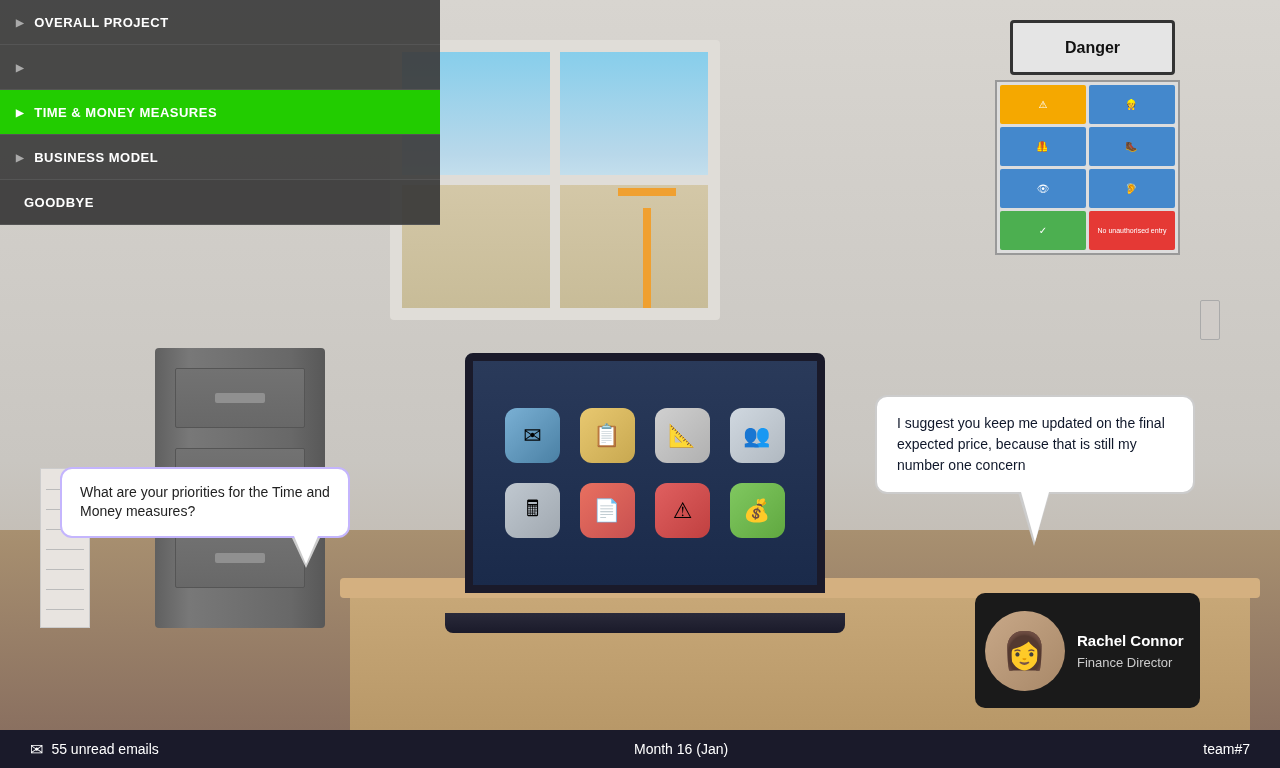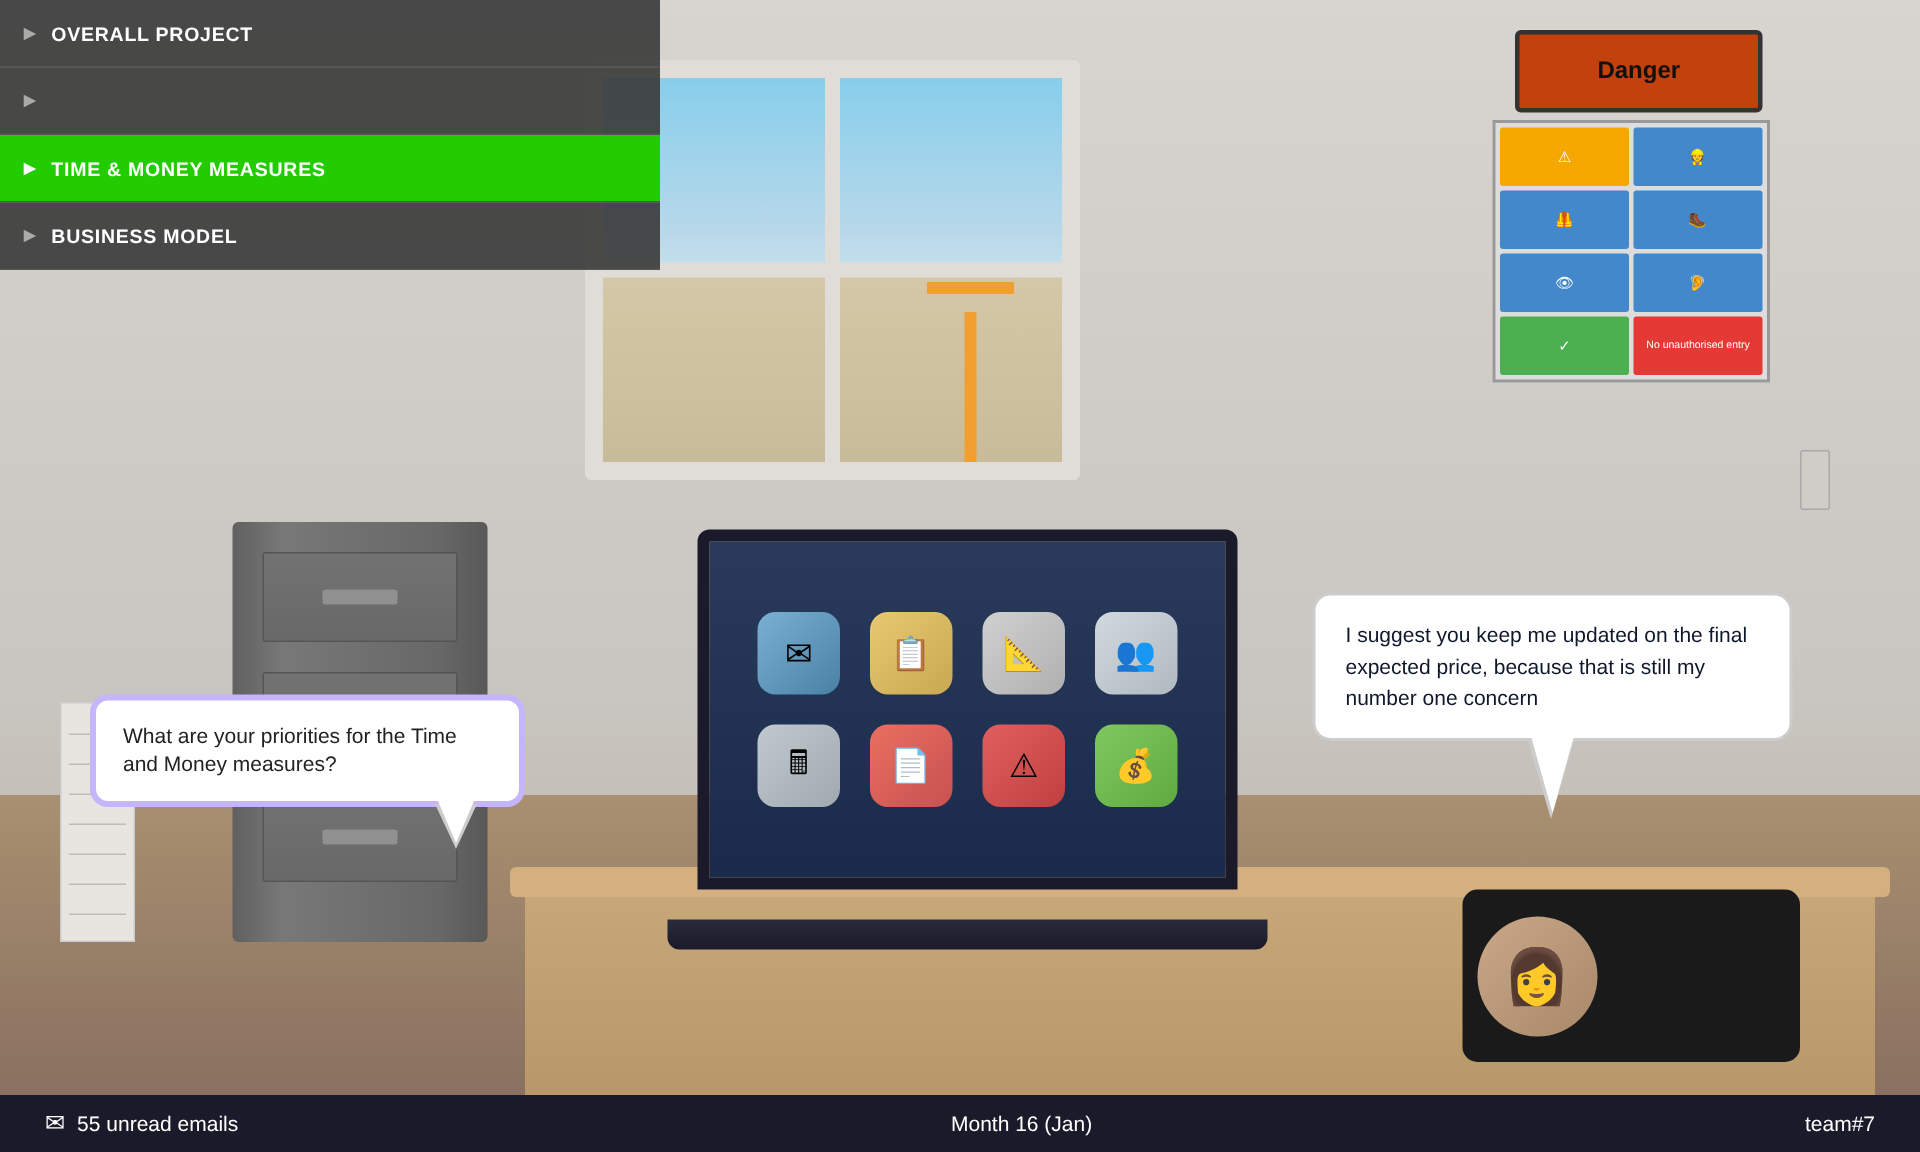--- a/index.html
+++ b/index.html
@@ -177,21 +177,21 @@
     .app-icon.calc { background: linear-gradient(135deg, #c0c8d0, #a0a8b0); }
     .app-icon.warning { background: linear-gradient(135deg, #e06060, #c04040); }
     .app-icon.money { background: linear-gradient(135deg, #80c860, #60a840); }
     .app-icon.report { background: linear-gradient(135deg, #e87060, #c85050); }
 
     
     .danger-sign {
       position: absolute;
       top: 20px; right: 105px;
       width: 165px; height: 55px;
-      background: #c2410c;
+      background: #e5e5e5;
       border: 3px solid #333;
       border-radius: 4px;
       display: flex;
       align-items: center;
       justify-content: center;
       font-weight: bold;
       font-size: 16px;
       color: #111;
     }
 
@@ -259,21 +259,21 @@
       font-size: 10px;
       color: #aaa;
     }
     .nav-item.active .nav-arrow { color: white; }
 
     
     .speech-bubble-question {
       position: absolute;
       bottom: 230px; left: 60px;
       background: white;
-      border: 4px solid #c4b5fd;
+      border: 2px solid #c4b5fd;
       border-radius: 12px;
       padding: 14px 18px;
       width: 290px;
       font-size: 14px;
       color: #222;
       line-height: 1.4;
     }
     .speech-bubble-question::after {
       content: '';
       position: absolute;
@@ -460,38 +460,45 @@
 <div class="speech-bubble-question">
   <span>What are your priorities for the Time and Money measures?</span>
 </div>
 
 <div class="speech-bubble-answer">
   <span>I suggest you keep me updated on the final expected price, because that is still my number one concern</span>
 </div>
 
 <div class="person-card">
   <div class="person-avatar">👩</div>
+  <div class="person-info">
+    <div class="person-name">Rachel Connor</div>
+    <div class="person-title">Finance Director</div>
+  </div>
 </div>
 
 <div class="nav-menu">
   <div class="nav-item">
     <span class="nav-arrow">▶</span>
     <span>OVERALL PROJECT</span>
   </div>
   <div class="nav-item">
     <span class="nav-arrow">▶</span>
   </div>
   <div class="nav-item active">
     <span class="nav-arrow">▶</span>
     <span>TIME &amp; MONEY MEASURES</span>
   </div>
   <div class="nav-item">
     <span class="nav-arrow">▶</span>
     <span>BUSINESS MODEL</span>
   </div>
+  <div class="nav-item sub">
+    <span>Goodbye</span>
+  </div>
 </div>
 
 <div class="status-bar">
   <div class="status-section">
     <span class="email-icon">✉</span>
     <span>55 unread emails</span>
   </div>
   <div class="status-section">
     <span>Month 16 (Jan)</span>
   </div>

